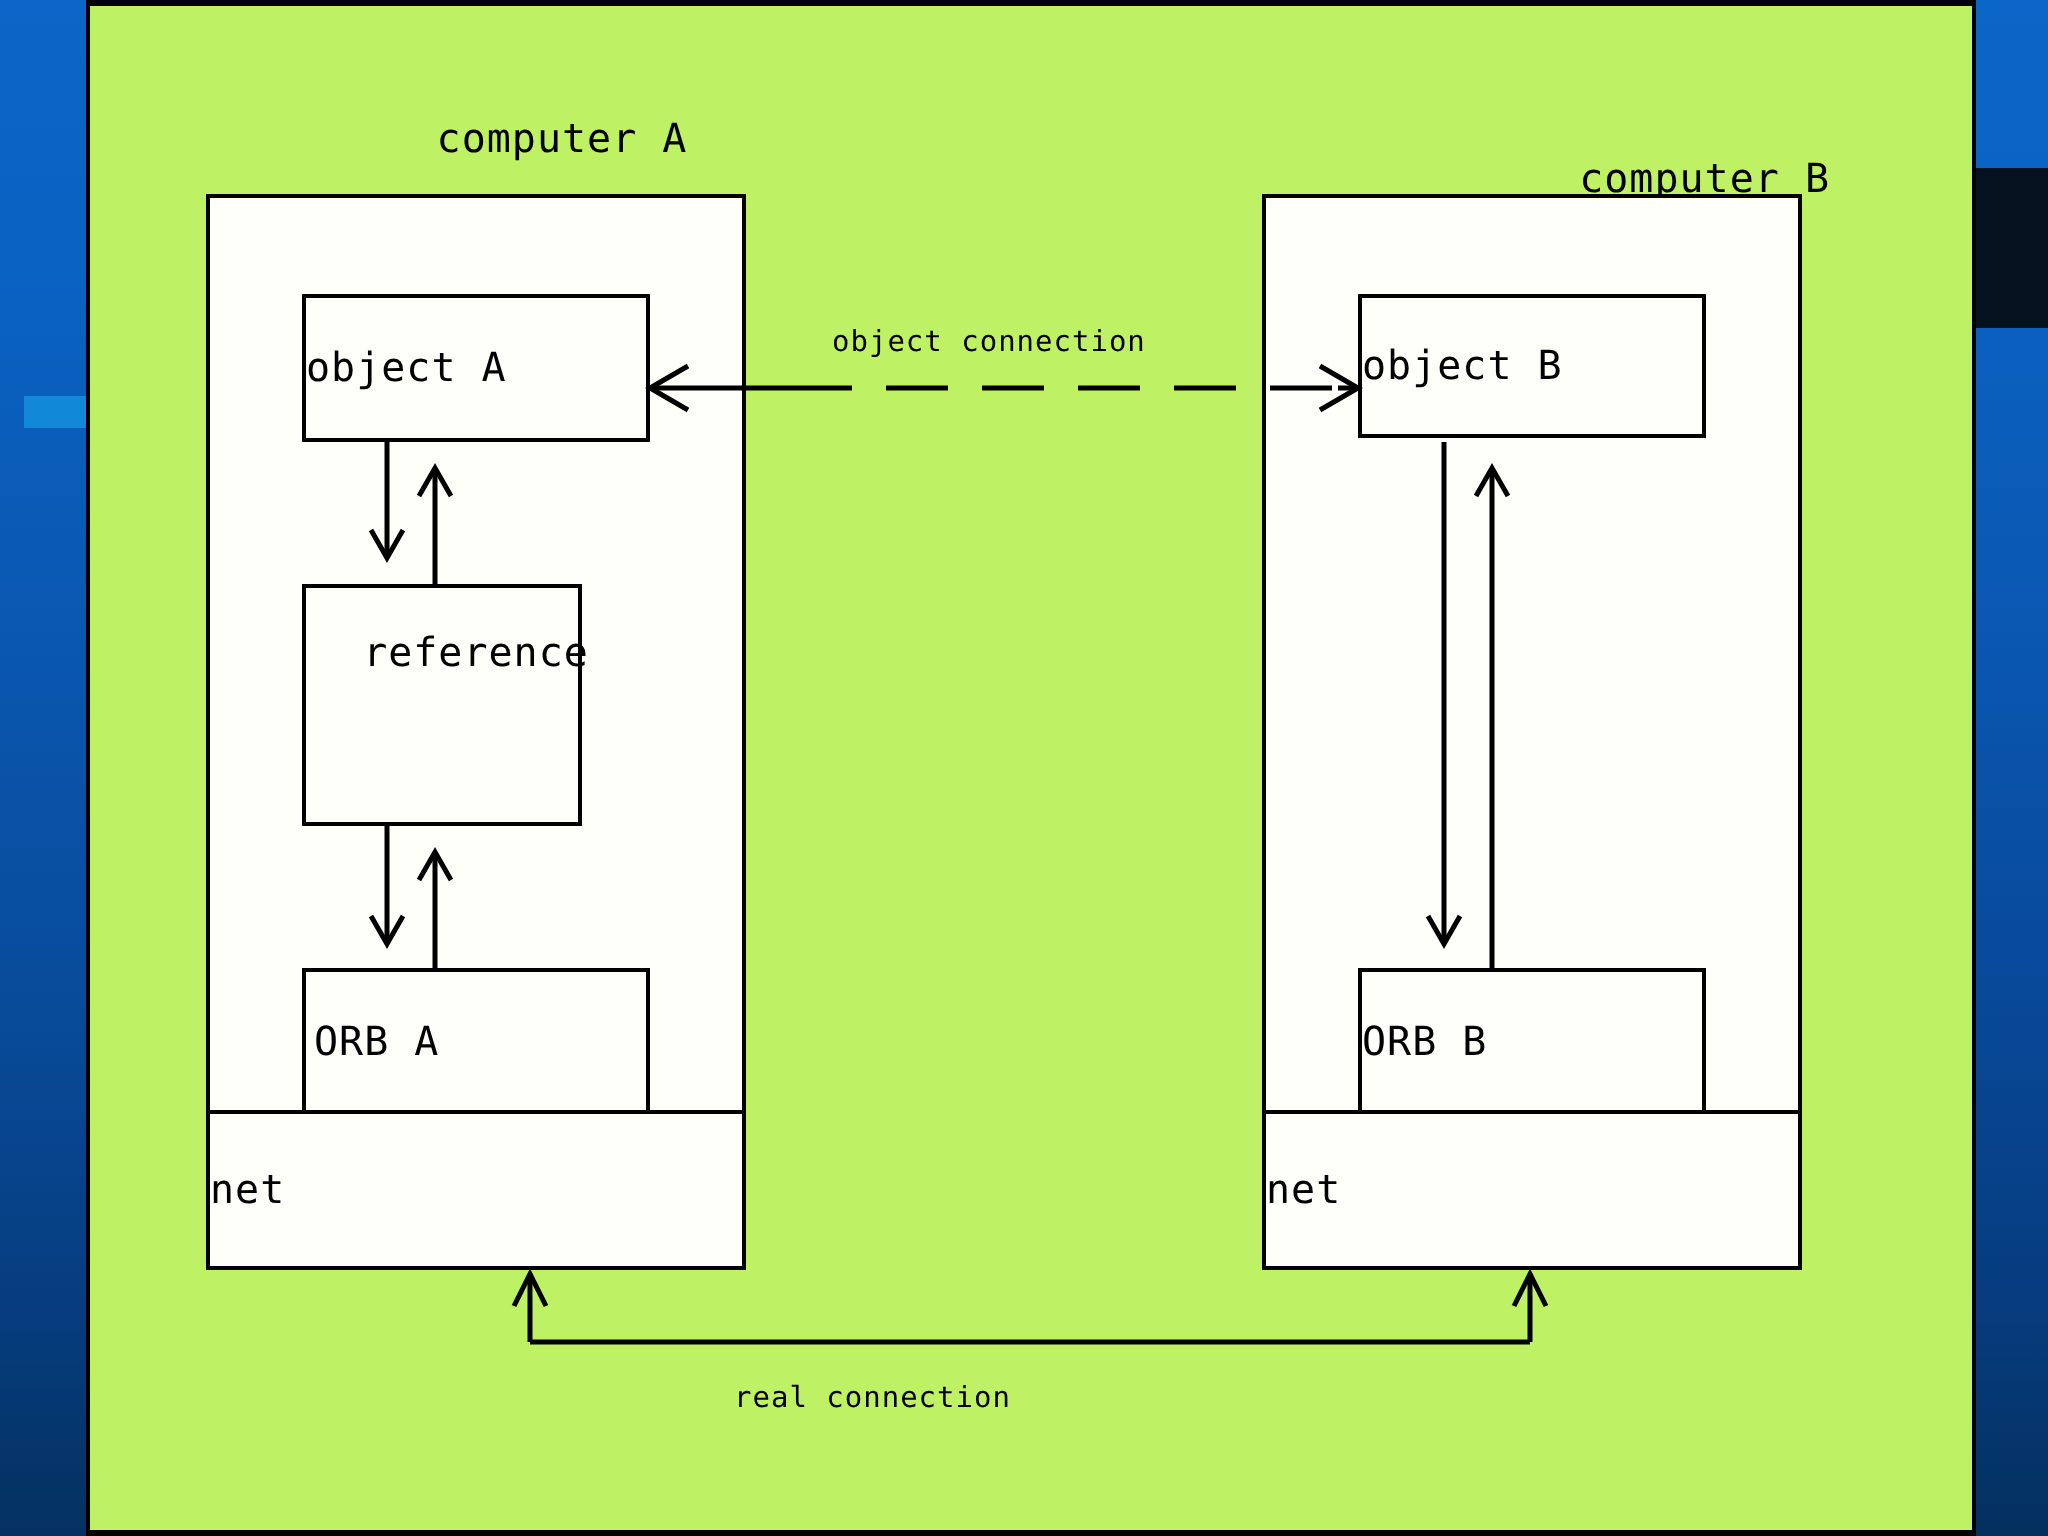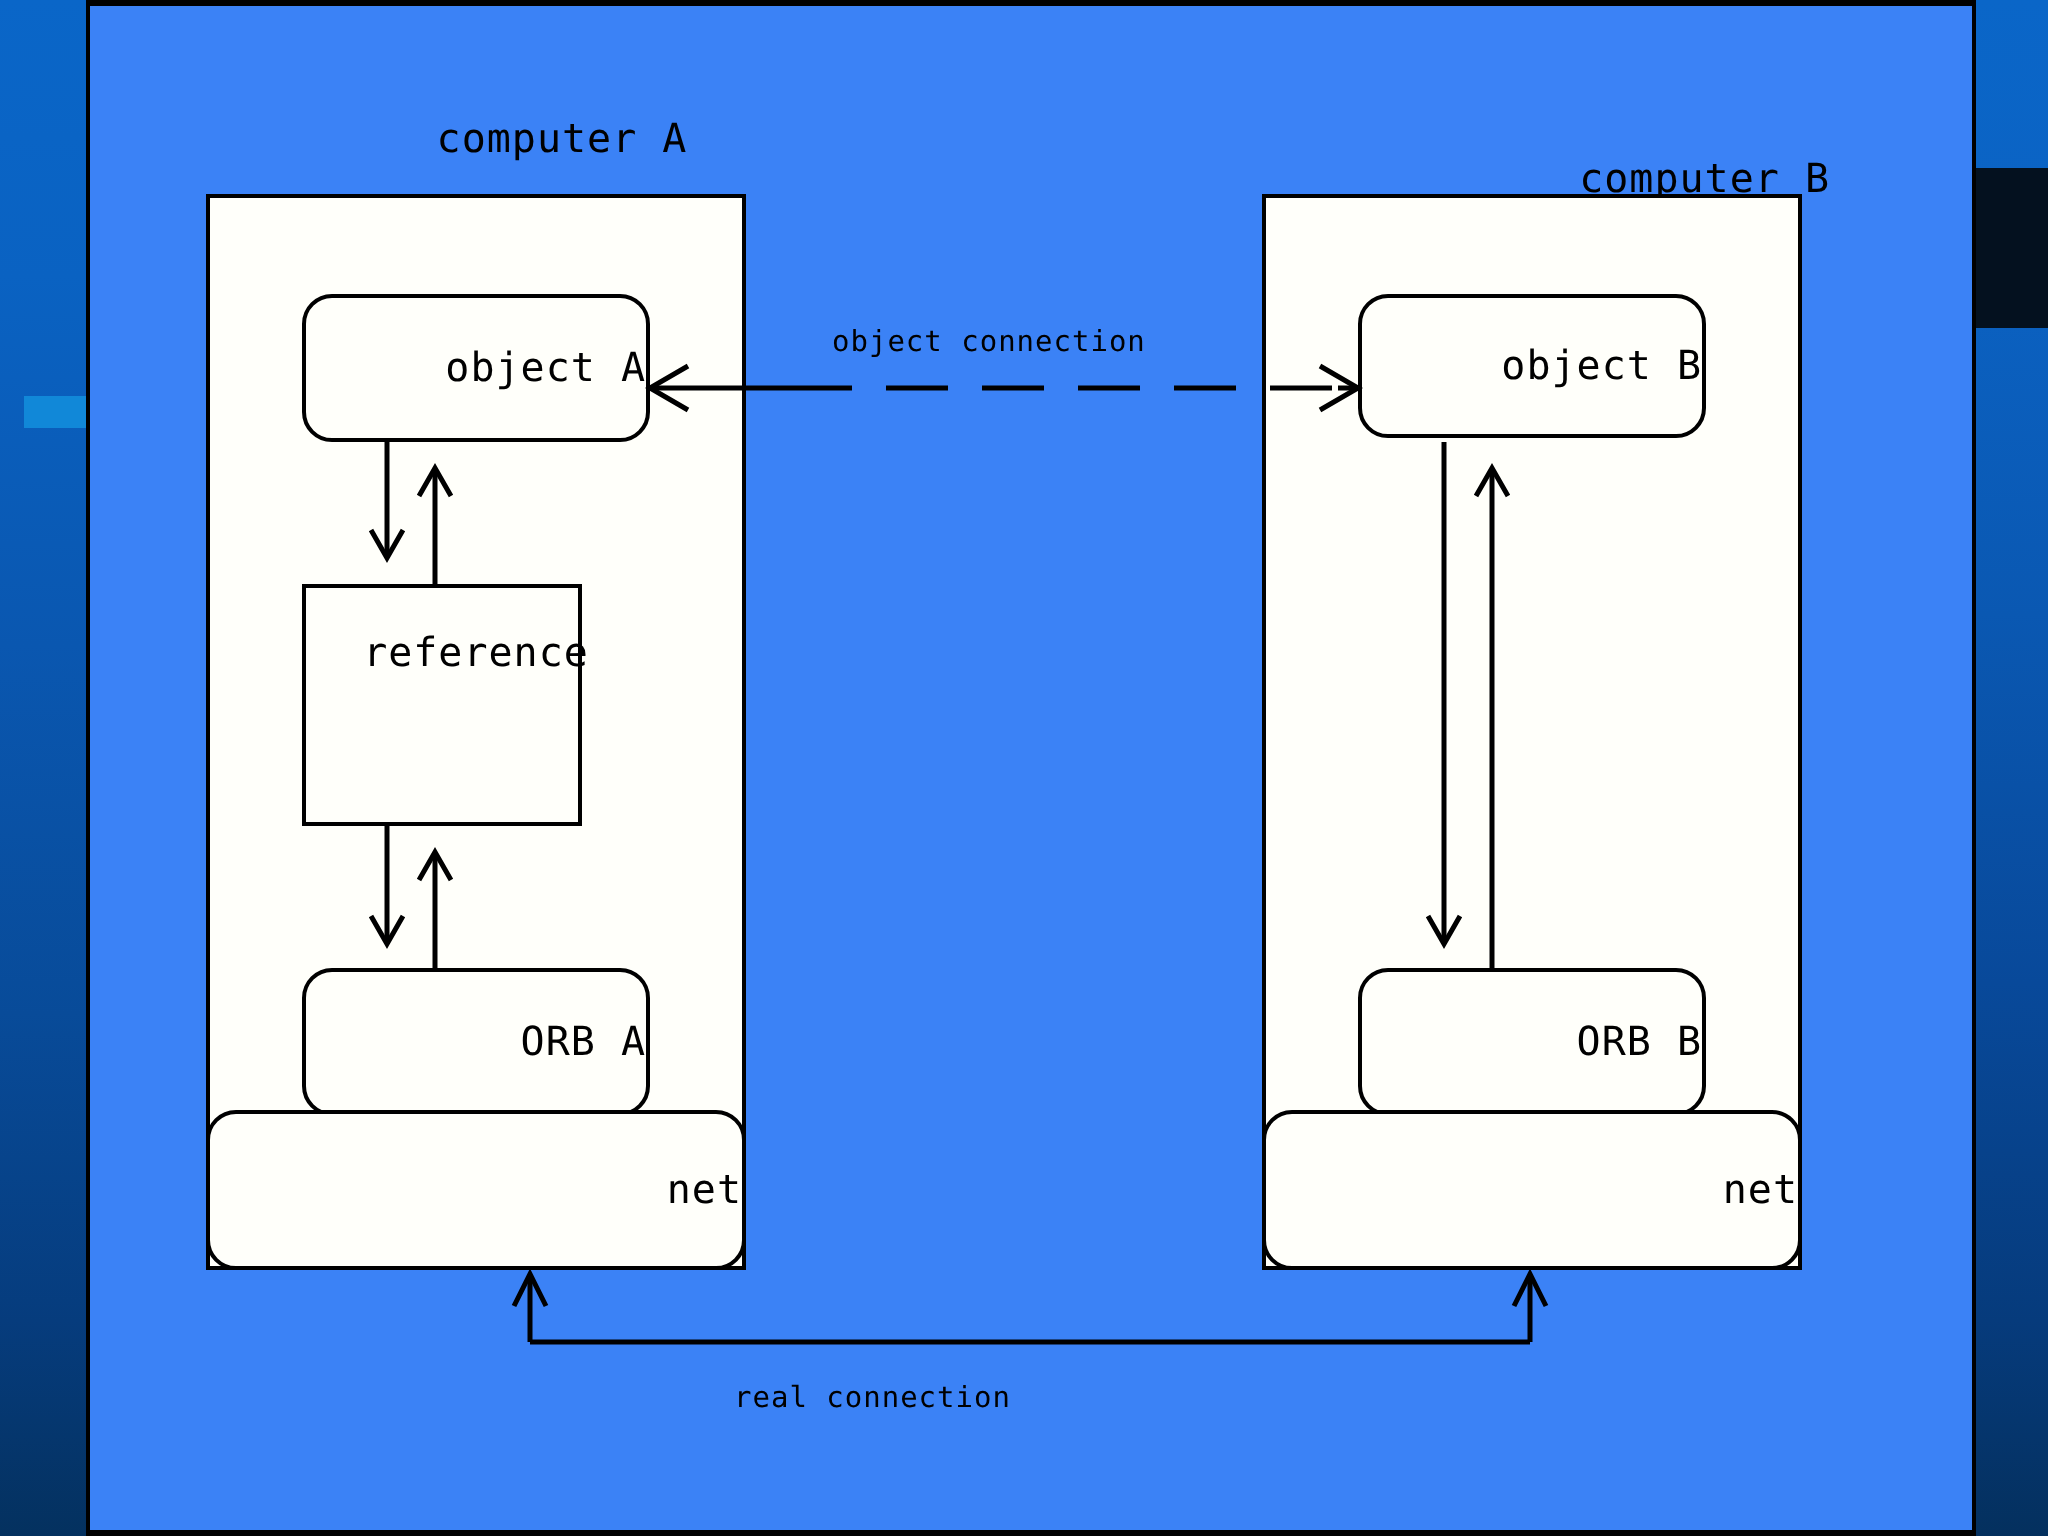--- a/index.html
+++ b/index.html
@@ -36,21 +36,21 @@
     background:#04111f;
   }
   .frame-right-rule{
     position:absolute;right:70px;top:0;width:4px;height:1536px;background:#000;
   }
 
   
   #canvas{
     position:absolute;left:90px;top:6px;
     width:1882px;height:1524px;
-    background:#3b82f6;
+    background:#bef264;
     overflow:hidden;
   }
 
   
   #diagram{position:absolute;left:0;top:0;width:1882px;height:1524px;}
 
   .lbl{
     position:absolute;
     color:#000;
     font-family:"DejaVu Sans Mono", monospace;
@@ -61,23 +61,22 @@
   }
 
   .title-lbl{font-size:40px;line-height:46px;}
   .box-lbl{font-size:40px;line-height:50px;text-align:center;}
   .edge-lbl{font-size:29px;line-height:46px;}
 
   
   .rect{position:absolute;border:4px solid #000;background:#fffffa;box-sizing:border-box;}
 
   .centerbox{
-    display:flex;align-items:center;justify-content:flex-end;
+    display:flex;align-items:center;justify-content:flex-start;
     text-align:center;
-    border-radius:30px;
   }
 
   svg.overlay{position:absolute;left:0;top:0;width:1882px;height:1524px;pointer-events:none;}
 </style>
 </head>
 <body>
 
 <div id="slide-root">
 
   <div class="frame-left"></div>

